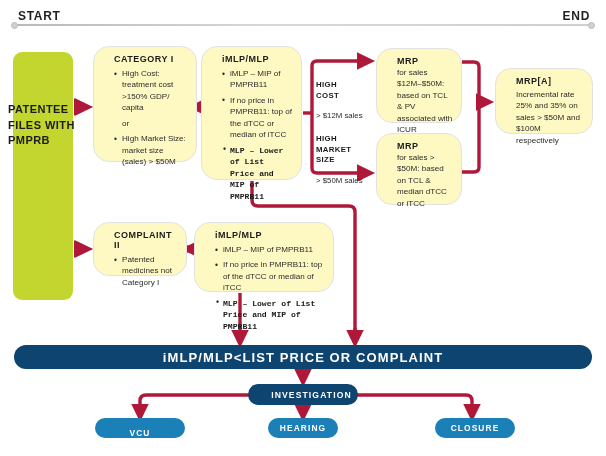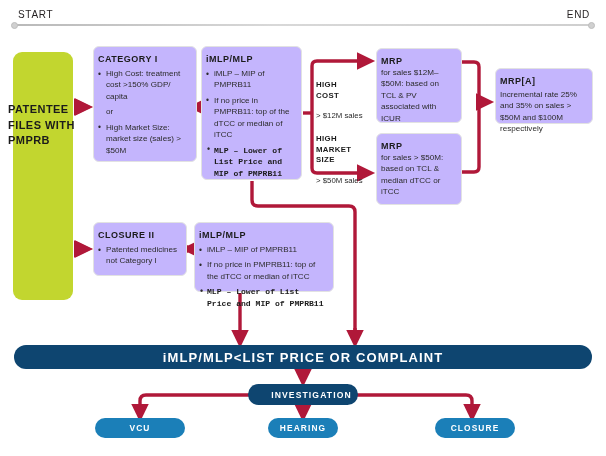--- a/index.html
+++ b/index.html
@@ -15,22 +15,22 @@
     position: relative;
     width: 606px;
     height: 456px;
     background: #ffffff;
     overflow: hidden;
   }
 
   
   .tl-label {
     position: absolute;
-    font-size: 10px;
-    font-weight: normal;
+    font-size: 12px;
+    font-weight: bold;
     letter-spacing: 0.7px;
     color: #231f20;
   }
   #tl-start { left: 18px; top: 9px; }
   #tl-end   { right: 16px; top: 9px; }
   #tl-line {
     position: absolute;
     left: 14px;
     right: 14px;
     top: 24px;
@@ -70,25 +70,25 @@
     font-weight: bold;
     line-height: 1.42;
     letter-spacing: 0.45px;
     color: #1b1b1b;
     white-space: pre-line;
   }
 
   
   .card {
     position: absolute;
-    background: #c4b5fd;
+    background: #fef9c3;
     border: 1px solid #e2e2e2;
-    border-radius: 6px;
+    border-radius: 16px;
     box-sizing: border-box;
-    padding: 7px 8px 7px 4px;
+    padding: 7px 8px 7px 20px;
   }
   .card-title {
     font-size: 9px;
     font-weight: bold;
     letter-spacing: 0.5px;
     color: #1b1b1b;
     margin-bottom: 4px;
   }
   .card-body {
     font-size: 8.1px;
@@ -115,21 +115,21 @@
     font-size: 8.5px;
   }
   ul.bul > li.nobullet { padding-left: 8px; }
   li.bold-item { font-weight: bold; color: #1b1b1b; font-family: Liberation Mono, monospace; }
 
   
   #card-cat1   { left: 93px;  top: 46px;  width: 104px; height: 116px; }
   #card-imlp1  { left: 201px; top: 46px;  width: 101px; height: 134px; }
   #card-mrp1   { left: 376px; top: 48px;  width: 86px;  height: 75px; }
   #card-mrp2   { left: 376px; top: 133px; width: 86px;  height: 72px; }
-  #card-mrpa   { left: 495px; top: 68px;  width: 98px;  height: 56px; }
+  #card-mrpa   { left: 495px; top: 68px;  width: 98px;  height: 66px; }
   #card-cat2   { left: 93px;  top: 222px; width: 94px;  height: 54px; }
   #card-imlp2  { left: 194px; top: 222px; width: 140px; height: 70px; }
 
   
   .split-label {
     position: absolute;
     font-size: 7.8px;
     line-height: 1.33;
     color: #2b2b2b;
     white-space: pre-line;
@@ -178,21 +178,21 @@
   }
   #pill-investigation span { font-size: 8.6px; }
 
   .pill-blue {
     background: #1b7fb8;
     height: 20px;
     top: 418px;
     z-index: 3;
   }
   .pill-blue span { font-size: 8.4px; }
-  #pill-vcu     { left: 95px;  width: 90px; }
+  #pill-vcu     { left: 95px;  width: 90px; align-items: flex-end; }
   #pill-hearing { left: 268px; width: 70px; }
   #pill-closure { left: 435px; width: 80px; }
 </style>
 </head>
 <body>
 
 <div id="stage">
 
   <div class="tl-label" id="tl-start">START</div>
   <div class="tl-label" id="tl-end">END</div>
@@ -318,21 +318,21 @@
     <div class="card-title" style="margin-bottom:1px;">MRP</div>
     <div class="card-body">for sales &gt; $50M: based on TCL &amp; median dTCC or iTCC</div>
   </div>
 
   <div class="card" id="card-mrpa">
     <div class="card-title" style="margin-bottom:3px;">MRP[A]</div>
     <div class="card-body">Incremental rate 25% and 35% on sales &gt; $50M and $100M respectively</div>
   </div>
 
   <div class="card" id="card-cat2">
-    <div class="card-title">CLOSURE II</div>
+    <div class="card-title">COMPLAINT II</div>
     <div class="card-body">
       <ul class="bul">
         <li class="bullet">Patented medicines not Category I</li>
       </ul>
     </div>
   </div>
 
   <div class="card" id="card-imlp2">
     <div class="card-title">iMLP/MLP</div>
     <div class="card-body">

